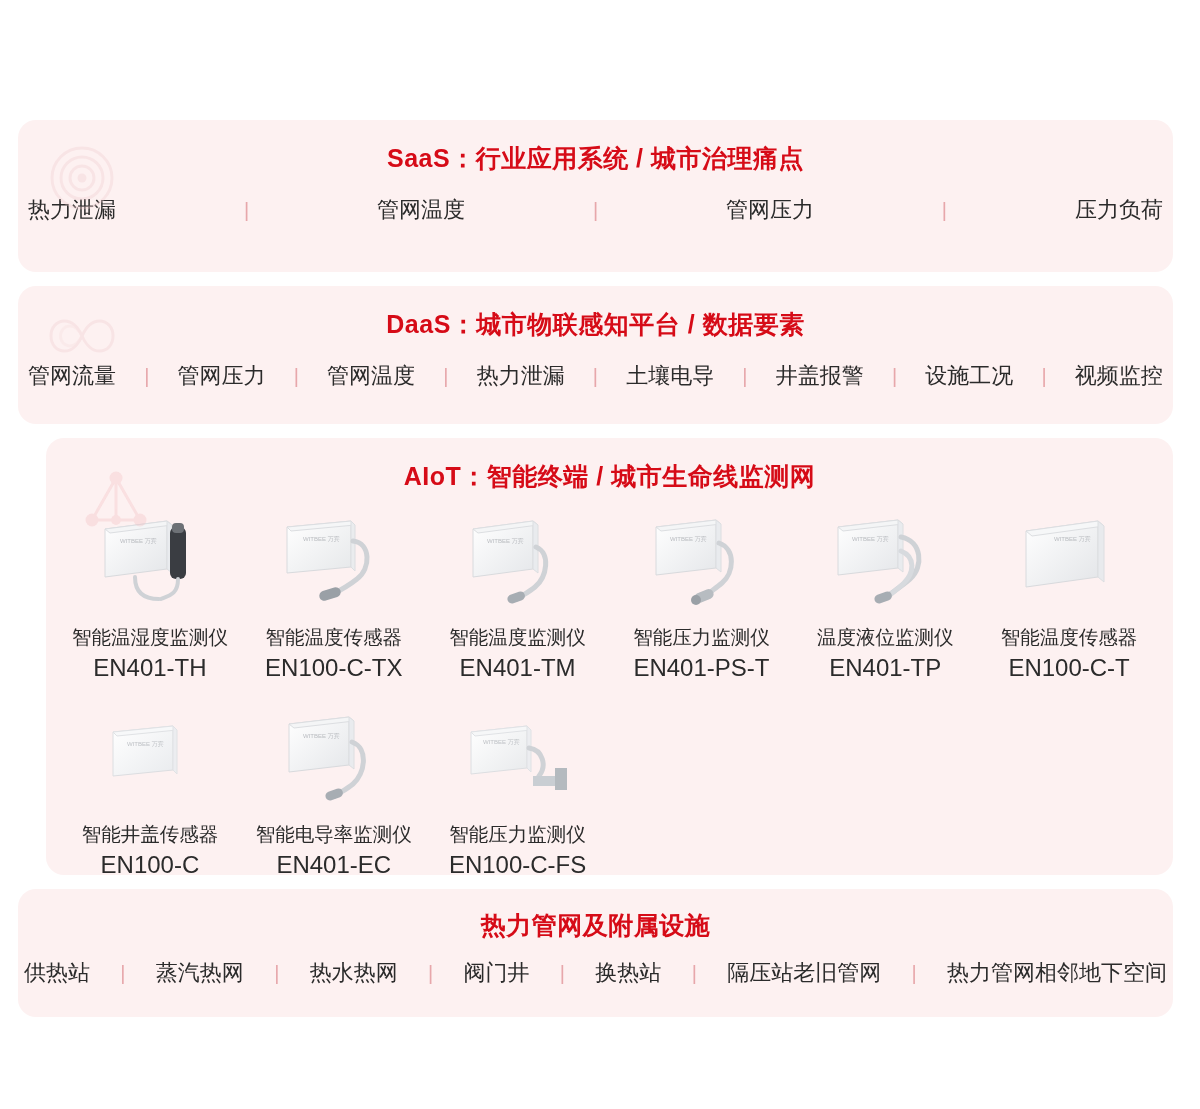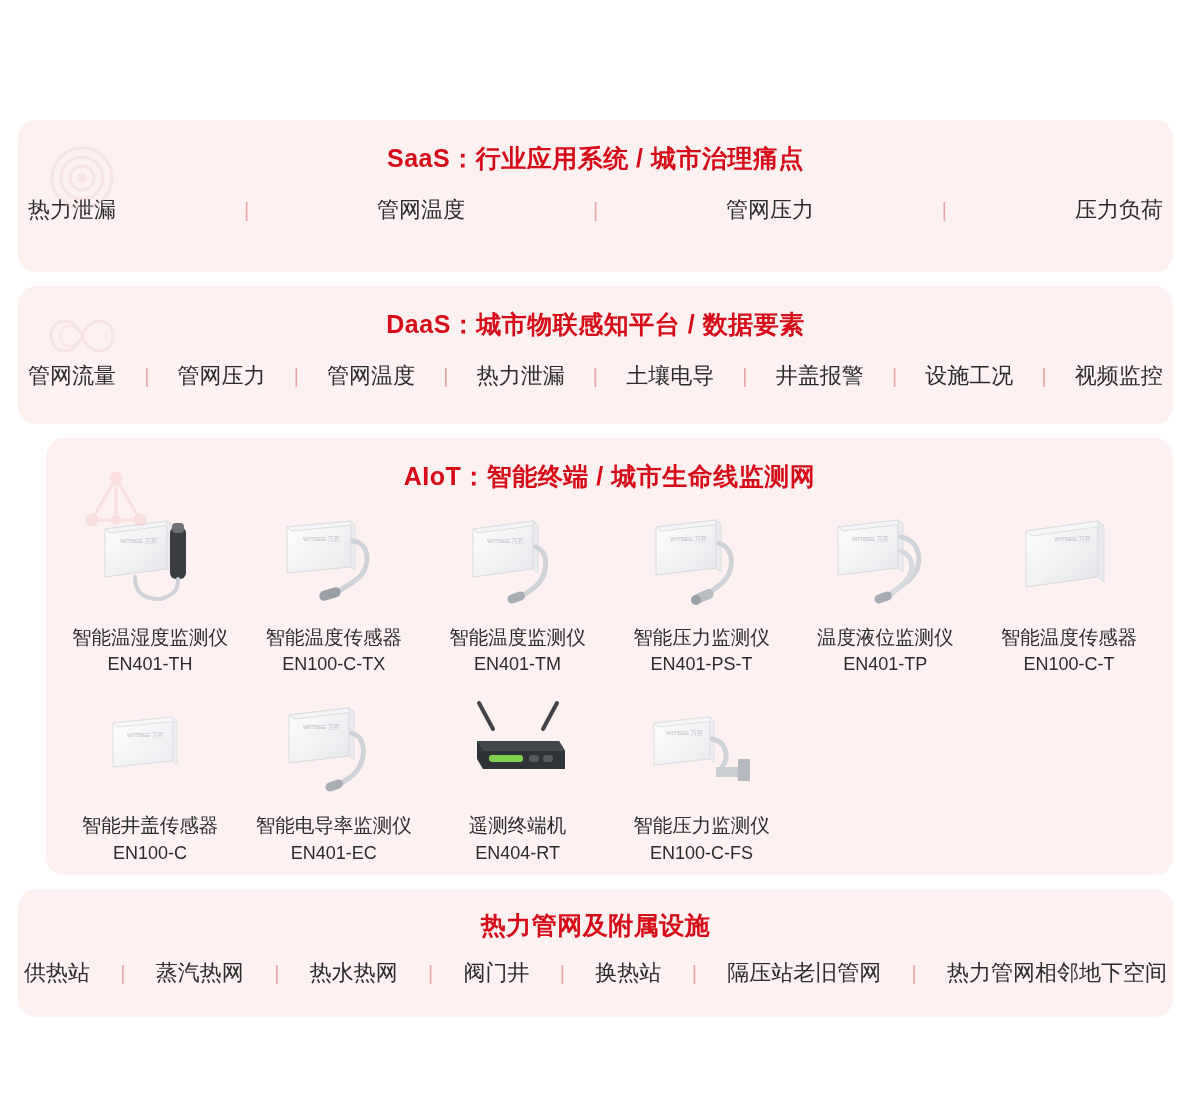--- a/index.html
+++ b/index.html
@@ -90,21 +90,21 @@
     margin-bottom: 6px;
   }
   .cap {
     font-size: 19.5px;
     line-height: 1.45;
     color: #2b2b2b;
     text-align: center;
     white-space: nowrap;
   }
   .model {
-    font-size: 18px;
+    font-size: 24px;
     line-height: 1.45;
     color: #2b2b2b;
     text-align: center;
     white-space: nowrap;
   }
   .bottom-panel .panel-title {
     padding-top: 20px;
   }
   .bottom-panel .tags {
     padding: 16px 6px 22px 6px;
@@ -353,35 +353,20 @@
             <path d="M90 13 L95 17 L95 65 L90 61 Z" fill="#e9ebee" stroke="#dcdee1" stroke-width="1"></path>
             <text x="44" y="34" font-size="6" fill="#b9bcc0" font-family="Liberation Sans, sans-serif">WITBEE 万宾</text>
             <path d="M93 38 C110 44 106 70 94 80 C88 85 82 88 76 92" fill="none" stroke="#cfd2d6" stroke-width="5" stroke-linecap="round"></path>
             <rect x="66" y="86" width="18" height="9" rx="4.5" fill="#a7adb3" transform="rotate(-20 75 90)"></rect>
           </svg>
         </div>
         <div class="cap">智能电导率监测仪</div>
         <div class="model">EN401-EC</div>
       </div>
 
-      <div class="cell">
-        <div class="thumb">
-          <svg viewBox="0 0 150 110" width="150" height="110" aria-hidden="true">
-            <path d="M50 34 L36 8" stroke="#3f4348" stroke-width="4" stroke-linecap="round" fill="none"></path>
-            <path d="M100 34 L114 8" stroke="#3f4348" stroke-width="4" stroke-linecap="round" fill="none"></path>
-            <path d="M34 46 L116 46 L122 56 L122 74 L40 74 L34 64 Z" fill="#2f3337"></path>
-            <path d="M34 46 L116 46 L122 56 L40 56 Z" fill="#43484d"></path>
-            <rect x="46" y="60" width="34" height="7" rx="3" fill="#7fd04f"></rect>
-            <rect x="86" y="60" width="10" height="7" rx="3" fill="#565b60"></rect>
-            <rect x="100" y="60" width="10" height="7" rx="3" fill="#565b60"></rect>
-          </svg>
-        </div>
-        <div class="cap">遥测终端机</div>
-        <div class="model">EN404-RT</div>
-      </div>
 
       <div class="cell">
         <div class="thumb">
           <svg viewBox="0 0 150 110" width="150" height="110" aria-hidden="true">
             <defs>
               <linearGradient id="boxg11" x1="0" y1="0" x2="1" y2="1">
                 <stop offset="0" stop-color="#ffffff"></stop>
                   <stop offset="1" stop-color="#e8eaec"></stop>
               </linearGradient>
             </defs>

